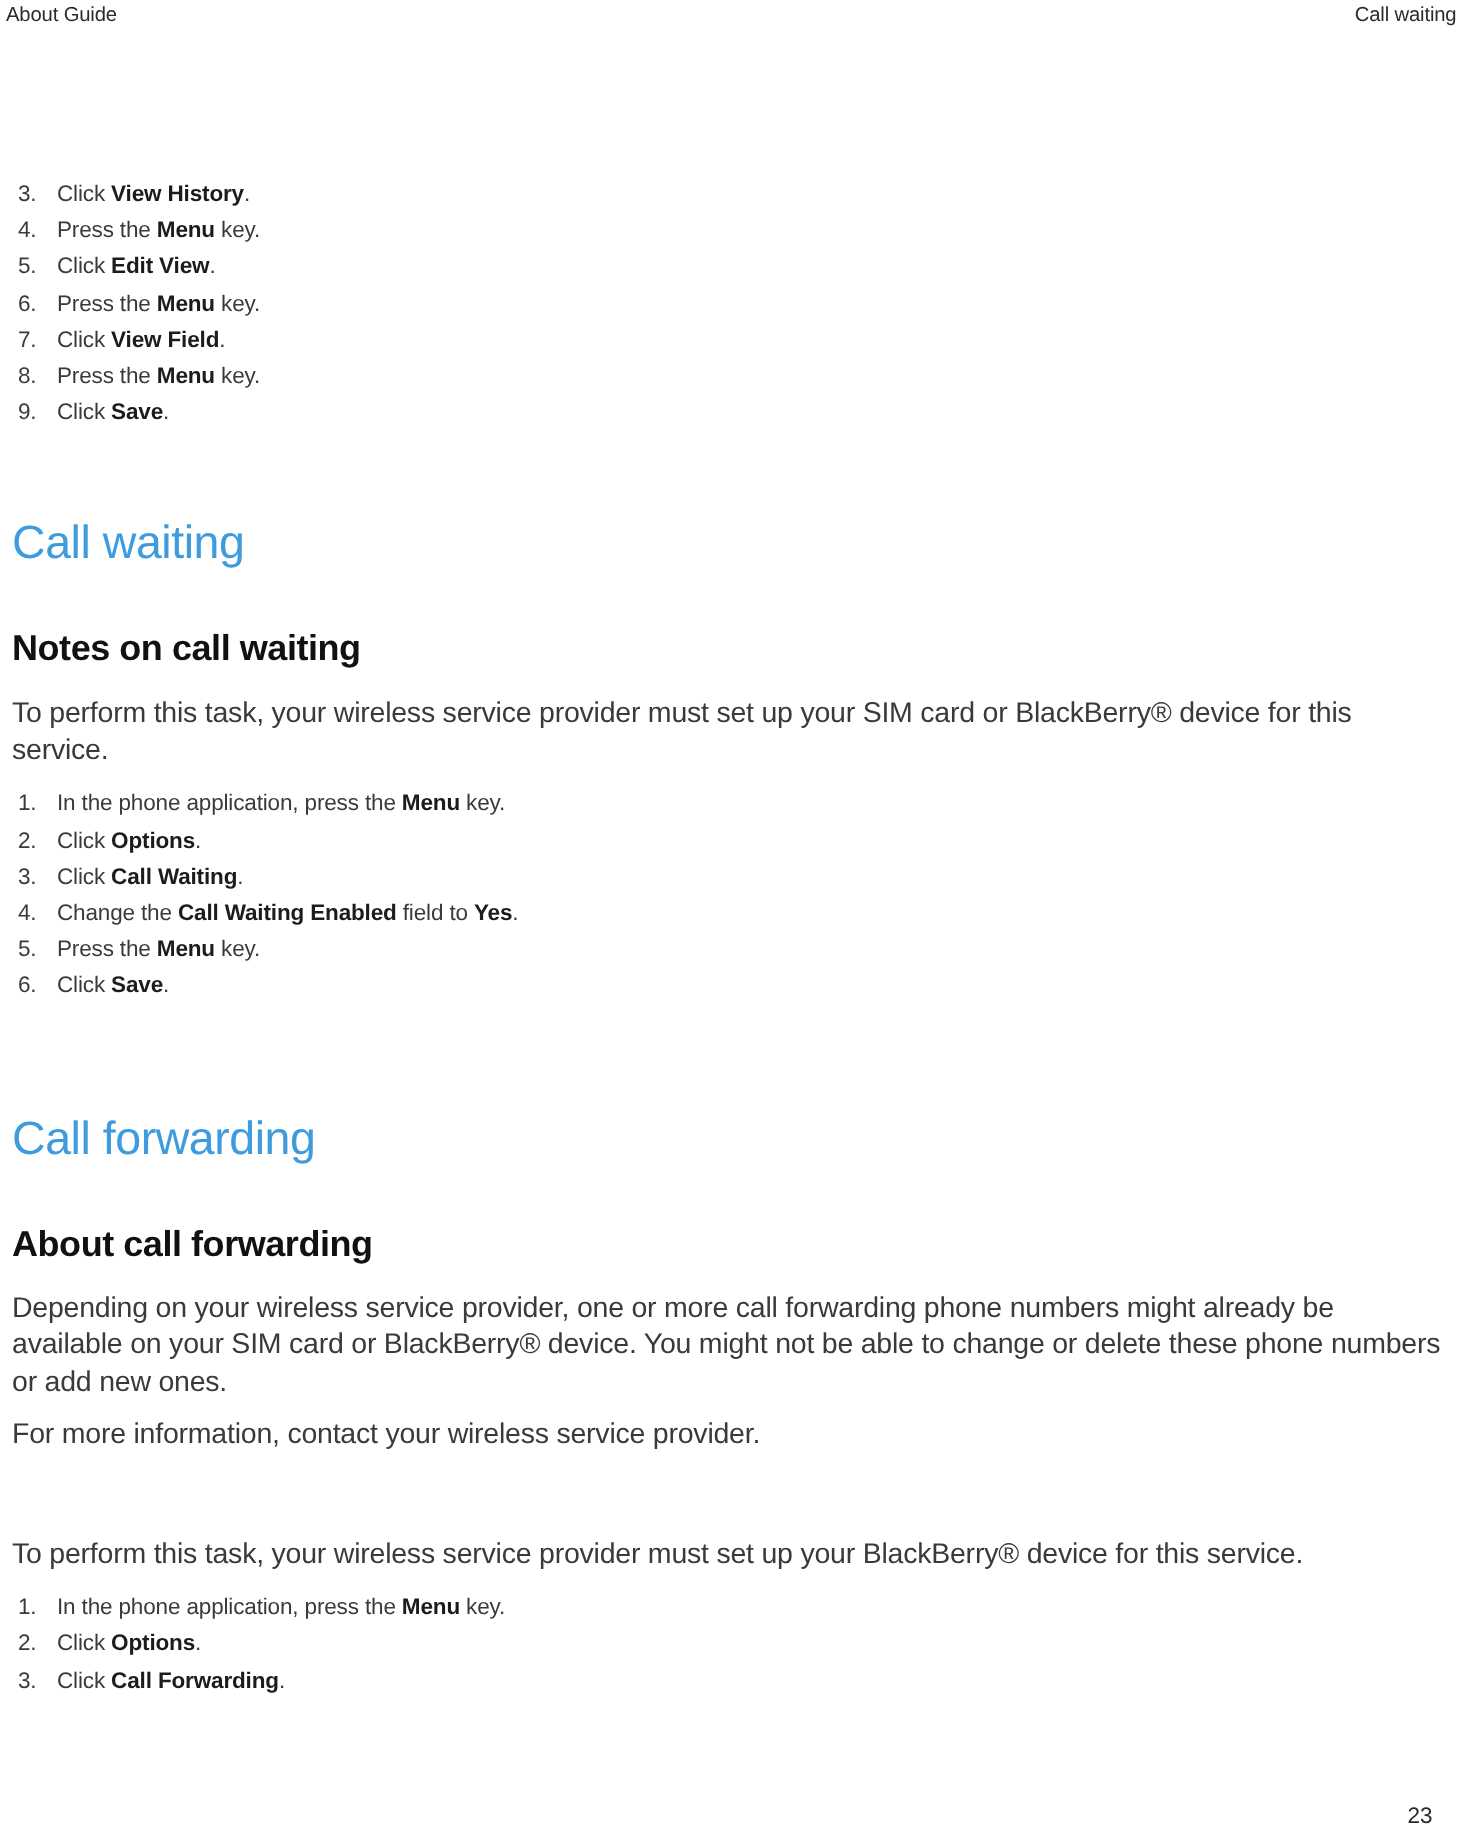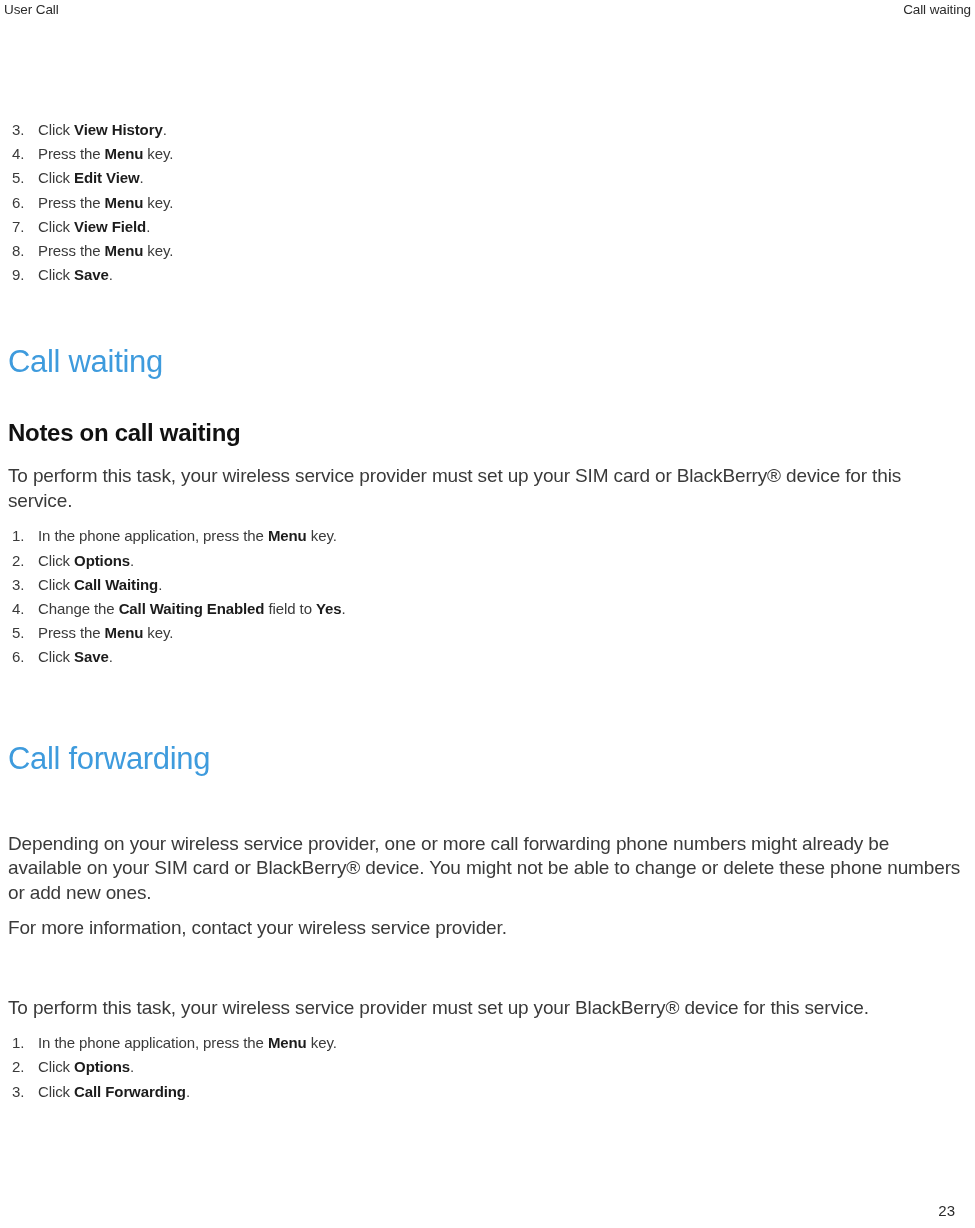--- a/index.html
+++ b/index.html
@@ -116,21 +116,21 @@
     text-align: right;
     font-size: 15px;
     line-height: 18px;
     color: #2b2b2b;
   }
 </style>
 </head>
 <body>
 
 <div class="page-header">
-  <span class="header-left">User Call</span>
+  <span class="header-left">About Guide</span>
   <span class="header-right">Call waiting</span>
 </div>
 
 <div class="page-body">
 
   <ol class="num-list" id="continued-list">
       <li>
         <span class="num">3.</span>
         <span class="txt">Click <b>View History</b>.</span>
       </li>
@@ -203,20 +203,21 @@
 
   <div class="sp-list-para"></div>
 
 
   <div class="sp-chapter"></div>
 
   <h1 class="chapter">Call forwarding</h1>
 
   <div class="sp-after-ch"></div>
 
+  <h2 class="section">About call forwarding</h2>
 
   <div class="sp-after-sec"></div>
 
   <p class="body-text">Depending on your wireless service provider, one or more call forwarding phone numbers might already be available on your SIM card or BlackBerry® device. You might not be able to change or delete these phone numbers or add new ones.</p>
 
   <div class="sp-para-para"></div>
 
   <p class="body-text">For more information, contact your wireless service provider.</p>
 
   <div class="sp-after-ch"></div>

